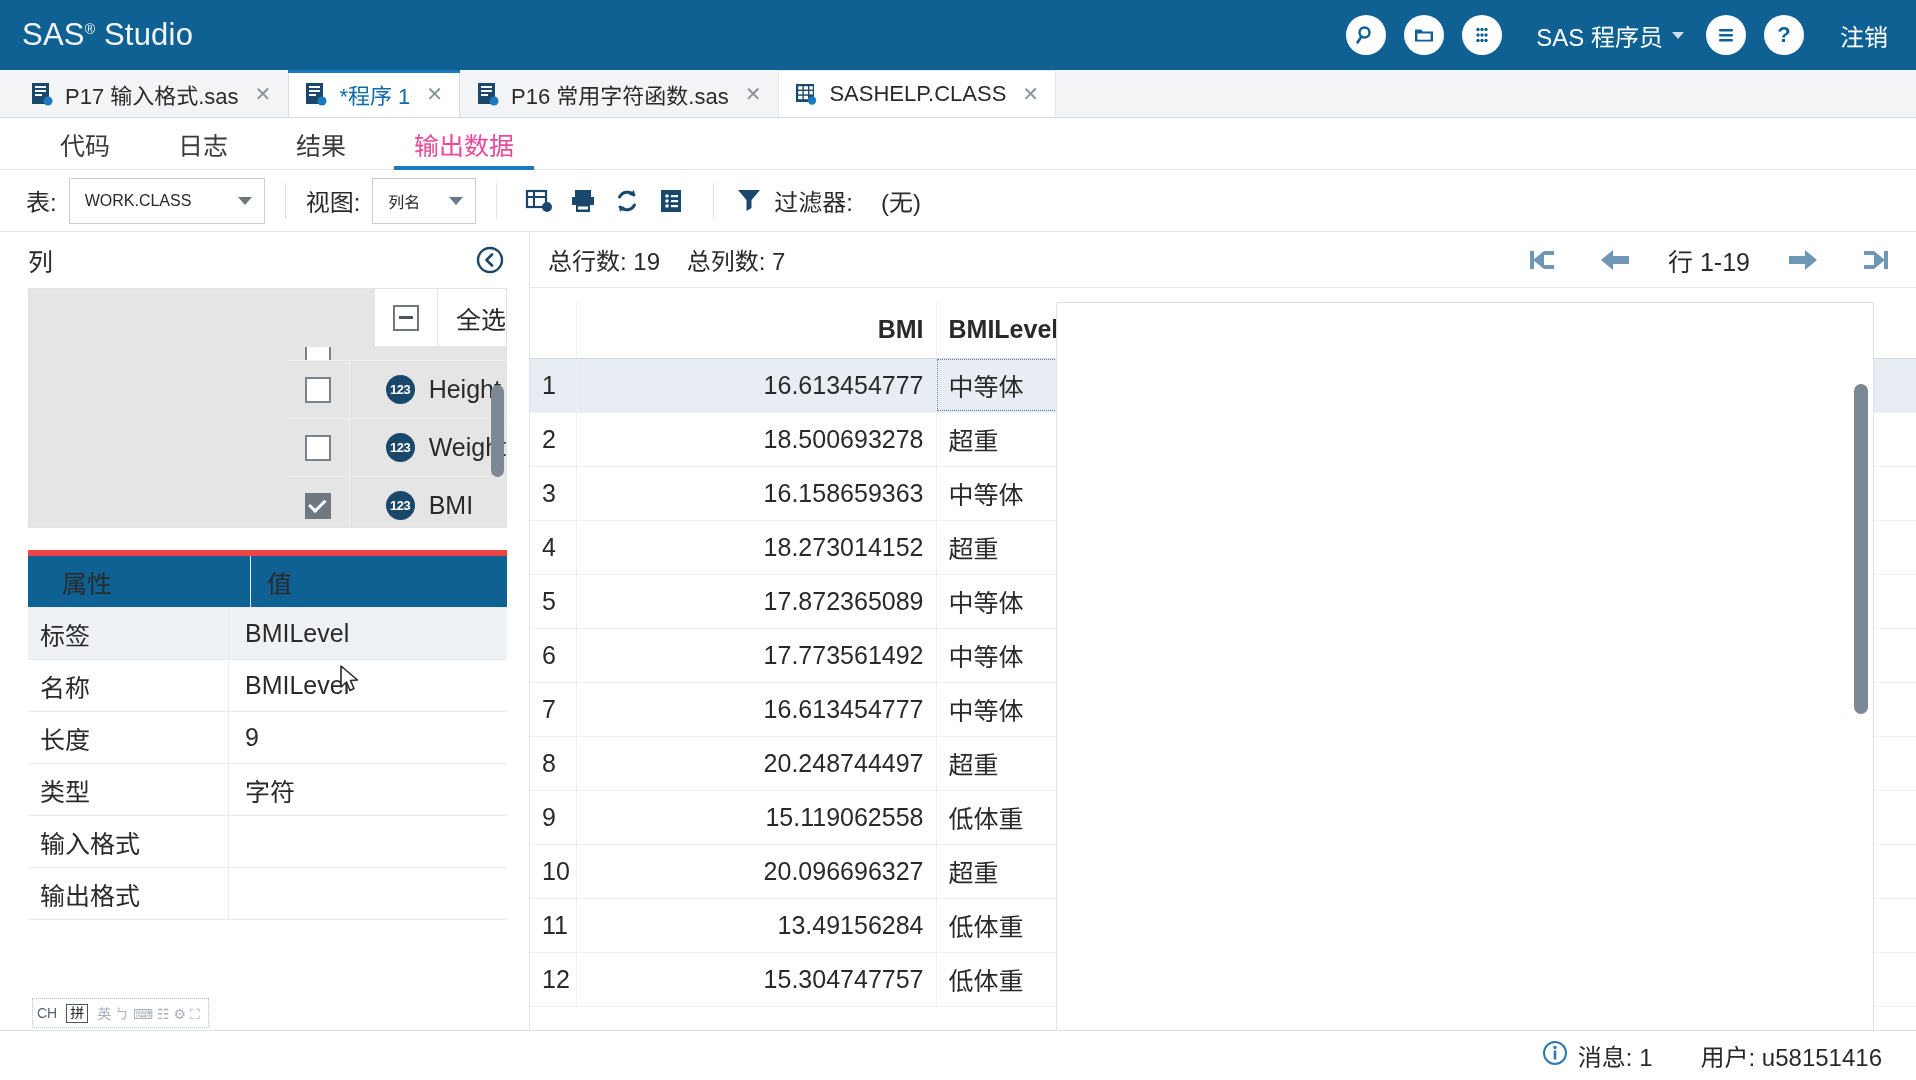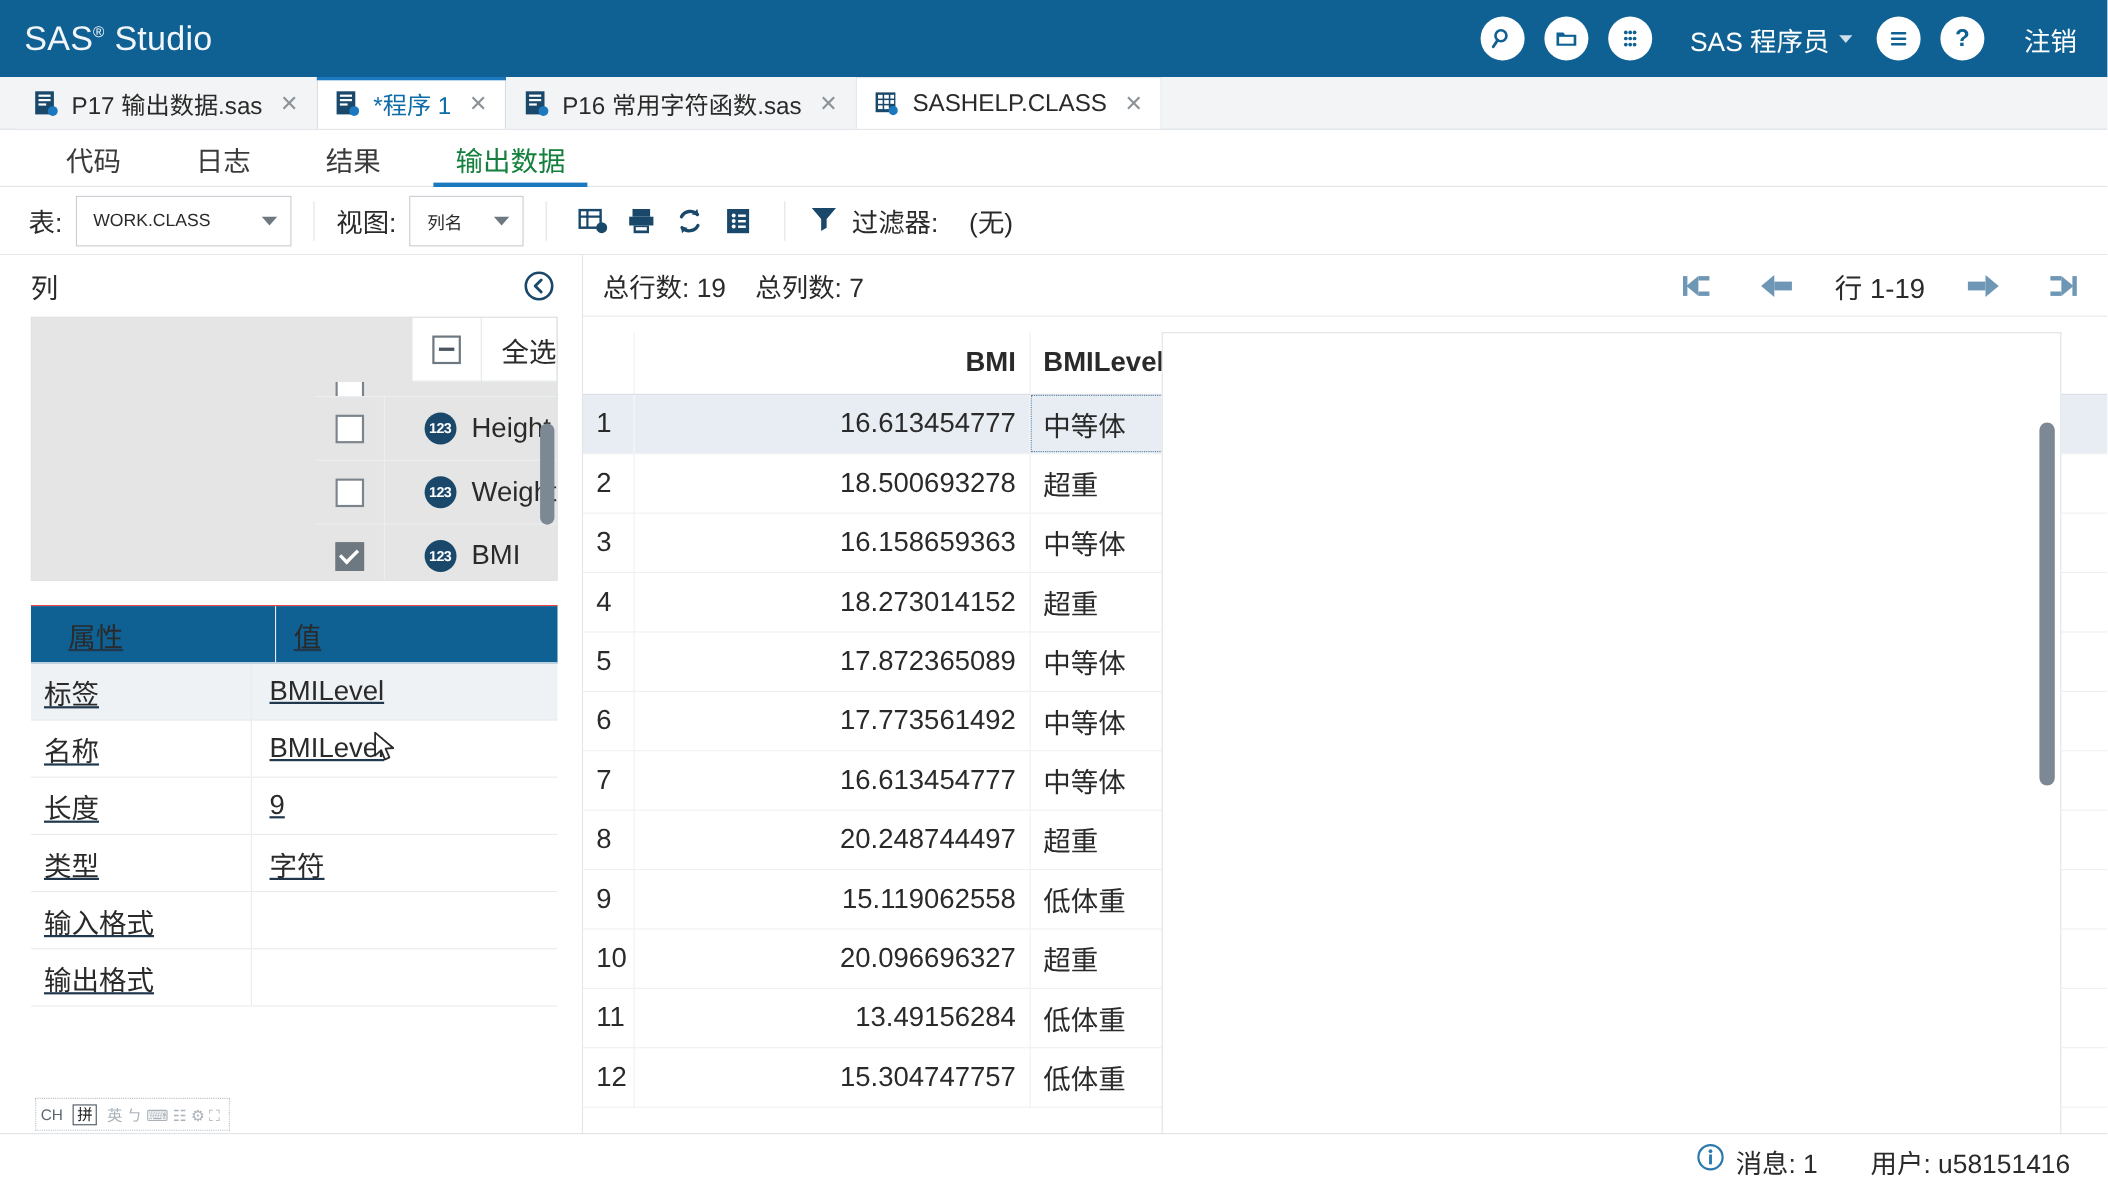--- a/index.html
+++ b/index.html
@@ -89,21 +89,21 @@
     height: 52px; flex: 0 0 52px;
     display: flex; align-items: stretch;
     background: #ffffff;
     border-bottom: 1px solid #e2e5e8;
     padding-left: 26px;
   }
   .subtab {
     padding: 0 34px; display: flex; align-items: center;
     font-size: 25px; color: #3b3b3b; cursor: pointer; position: relative;
   }
-  .subtab.active { color: #15803d; }
+  .subtab.active { color: #ec4899; }
   .subtab.active::after {
     content: ""; position: absolute; bottom: -1px; left: 14px; right: 14px; height: 4px;
     background: #1c79bf;
   }
 
   
   .toolbar {
     height: 62px; flex: 0 0 62px;
     display: flex; align-items: center;
     padding: 0 18px 0 26px;
@@ -200,22 +200,22 @@
   }
   .col-name { font-size: 25px; color: #2a2a2a; margin-left: 14px; }
   .cols-scrollbar {
     position: absolute; right: 2px; top: 96px; width: 13px; height: 92px;
     background: #7c8894; border-radius: 7px; cursor: pointer;
   }
 
   
   .props {
     margin: 22px 22px 0 28px;
-    border-top: 1px solid #ef4444;
-    flex: 1 1 auto; min-height: 0; overflow: hidden; text-decoration: underline;
+    border-top: 6px solid #ef4444;
+    flex: 1 1 auto; min-height: 0; overflow: hidden;
   }
   .prop-row { height: 52px; display: flex; align-items: stretch; border-bottom: 1px solid #e8ebee; }
   .prop-row.header .pk, .prop-row.header .pv { color: #2a2a2a; }
   .prop-row.sel { background: #eef2f5; }
   .pk { width: 200px; flex: 0 0 200px; display: flex; align-items: center; font-size: 25px; padding-left: 12px; color: #2a2a2a; }
   .pdiv { width: 1px; background: #e8ebee; flex: 0 0 1px; }
   .pv { flex: 1 1 auto; display: flex; align-items: center; font-size: 25px; padding-left: 16px; color: #2a2a2a; position: relative; }
 
   .ime-bar {
     position: absolute; left: 32px; bottom: 52px;
@@ -353,21 +353,21 @@
     <div class="tab">
       <svg class="tab-ico" viewBox="0 0 26 26">
         <rect x="3" y="2" width="17" height="21" fill="#19486b"></rect>
         <g fill="#ffffff">
             <rect x="6" y="5" width="11" height="2"></rect>
             <rect x="6" y="9" width="11" height="2"></rect>
             <rect x="6" y="13" width="7" height="2"></rect>
           </g>
         <circle cx="19" cy="20" r="4.5" fill="#1c79bf"></circle>
       </svg>
-      <span class="tab-label">P17 输出数据.sas</span>
+      <span class="tab-label">P17 输入格式.sas</span>
       <span class="tab-close">✕</span>
     </div>
 
     <div class="tab active">
       <svg class="tab-ico" viewBox="0 0 26 26">
         <rect x="3" y="2" width="17" height="21" fill="#19486b"></rect>
         <g fill="#ffffff">
             <rect x="6" y="5" width="11" height="2"></rect>
             <rect x="6" y="9" width="11" height="2"></rect>
             <rect x="6" y="13" width="7" height="2"></rect>

